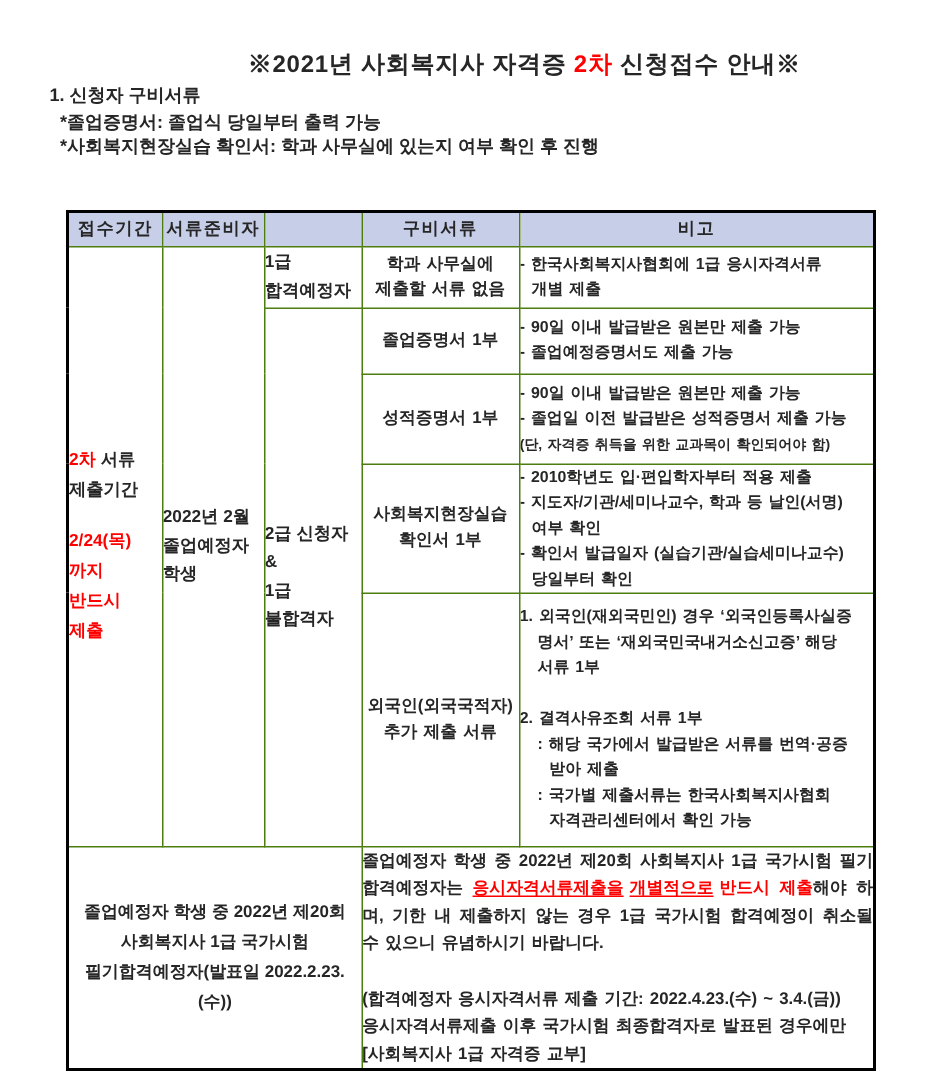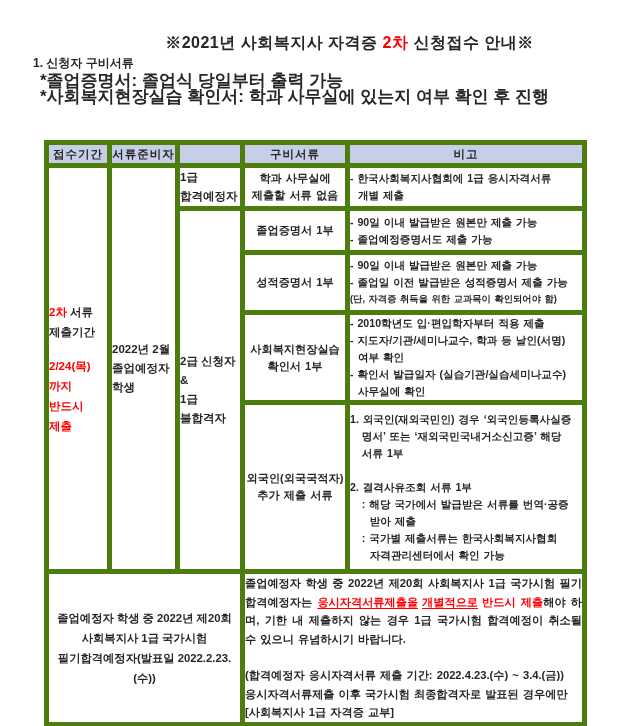--- a/index.html
+++ b/index.html
@@ -12,30 +12,30 @@
   .page { position: relative; width: 633px; height: 726px; overflow: hidden; }
 
   .title {
     position: absolute; top: 17px; left: 0; width: 100%;
     text-align: center; font-size: 16px; letter-spacing: 0.5px; margin: 16px; padding-left: 34px;
   }
   .red { color: #ff0000; }
   .u { text-decoration: underline; text-underline-offset: 2px; }
 
   .section-heading { position: absolute; top: 55px; left: 33px; font-size: 12px; }
-  .intro-notes { position: absolute; top: 73px; left: 40px; font-size: 17px; }
+  .intro-notes { position: absolute; top: 73px; left: 40px; font-size: 12px; }
   .intro-notes .iline { line-height: 16px; white-space: pre-wrap; }
 
   table.doc-table {
     position: absolute; left: 44px; top: 140px; width: 538px;
     border-collapse: collapse; table-layout: fixed;
     border: 2px solid #000;
   }
   .doc-table td, .doc-table th {
-    border: 5px solid #4d7c0f; padding: 0; vertical-align: middle; overflow: hidden;
+    border: 1px solid #4d7c0f; padding: 0; vertical-align: middle; overflow: hidden;
   }
   .doc-table th {
     background: #c7cee8; font-size: 11.5px; font-weight: 700;
     text-align: center; letter-spacing: 1px;
   }
   .cell-center { text-align: left; font-size: 11.5px; }
   .period-cell { line-height: 20px; }
   .period-cell .vgap { height: 14px; }
   .preparer-cell, .grade-cell { line-height: 19px; }
   .doc-cell { text-align: center; font-size: 11.2px; line-height: 17px; word-spacing: 1px; }
@@ -144,21 +144,21 @@
     <tr style="height:86px">
       <td class="doc-cell">
         <div>사회복지현장실습</div>
         <div>확인서 1부</div>
       </td>
       <td class="note-cell">
         <div class="nline">- 2010학년도 입·편입학자부터 적용 제출</div>
         <div class="nline">- 지도자/기관/세미나교수, 학과 등 날인(서명)</div>
         <div class="nline">  여부 확인</div>
         <div class="nline">- 확인서 발급일자 (실습기관/실습세미나교수)</div>
-        <div class="nline">  사무실에 확인</div>
+        <div class="nline">  당일부터 확인</div>
       </td>
     </tr>
 
     <tr style="height:169px">
       <td class="doc-cell">
         <div>외국인(외국국적자)</div>
         <div>추가 제출 서류</div>
       </td>
       <td class="note-cell">
         <div class="nline">1. 외국인(재외국민인) 경우 ‘외국인등록사실증</div>

